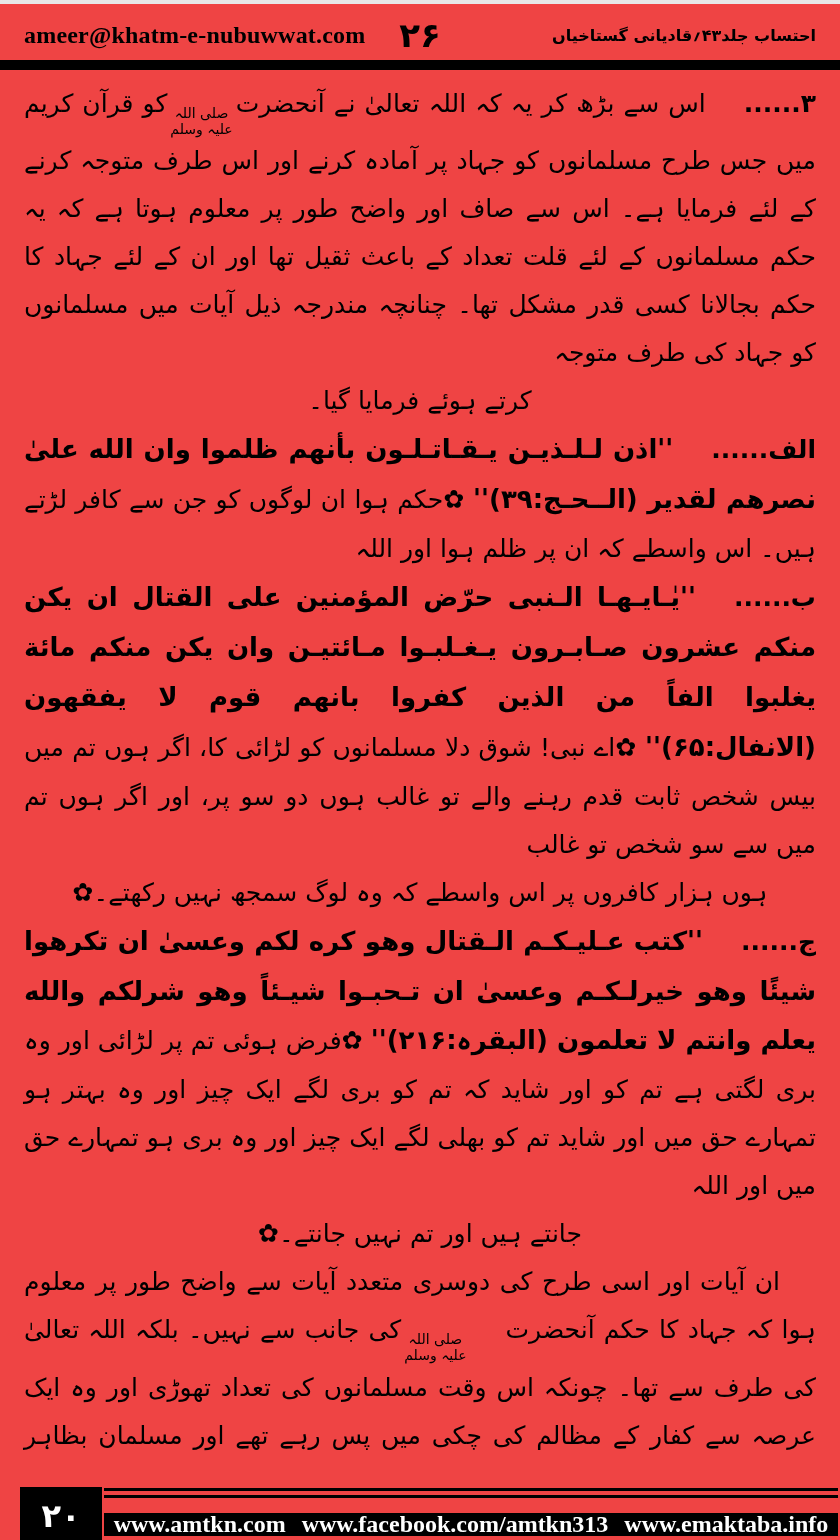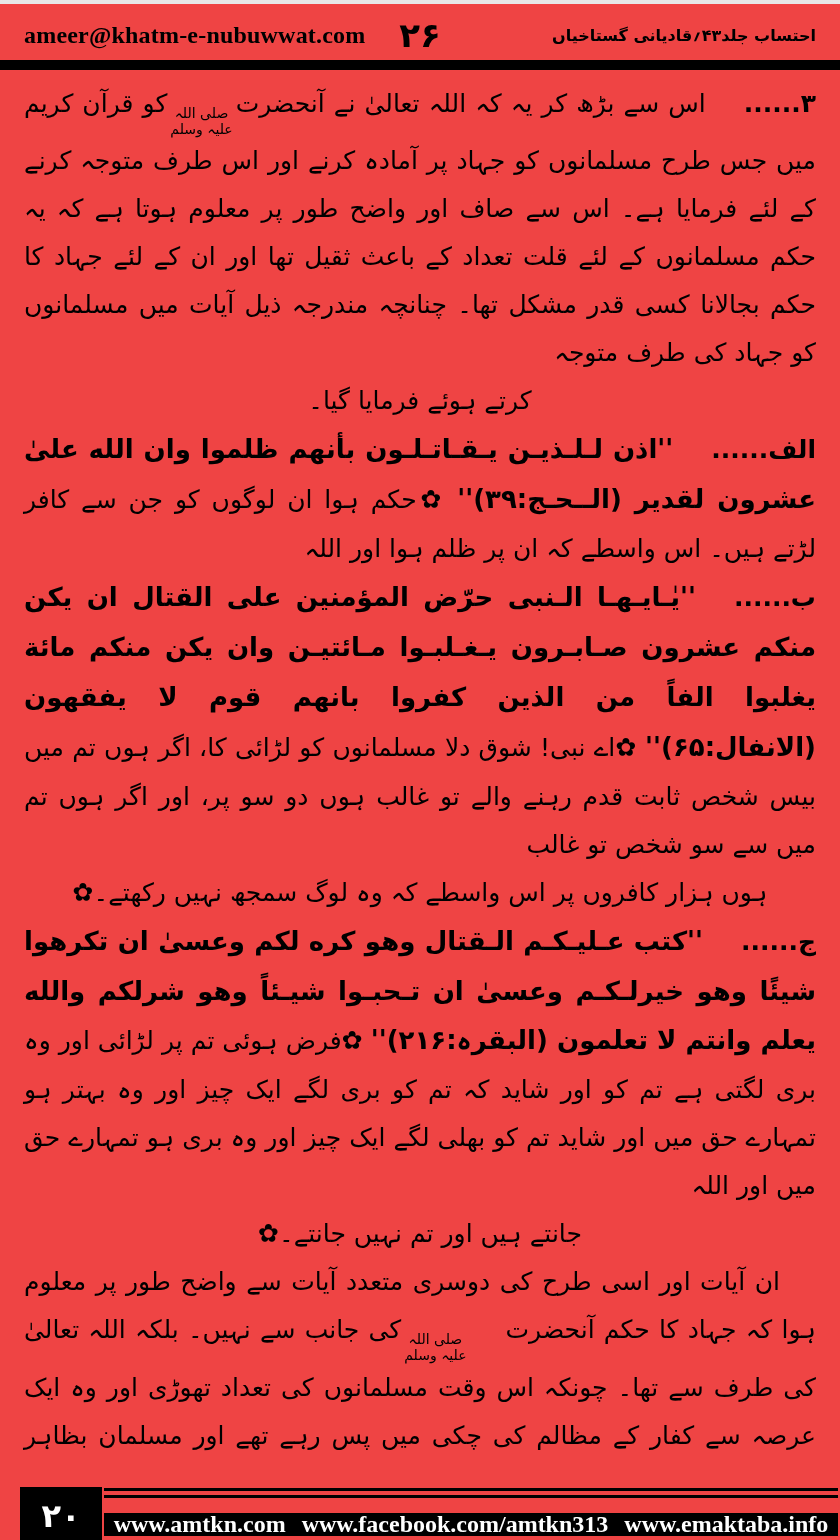--- a/index.html
+++ b/index.html
@@ -80,21 +80,21 @@
   <div class="rule"></div>
 
   <div class="body">
 
     <p class="sec"><span class="marker">۳......</span><span class="urdu">اس سے بڑھ کر یہ کہ اللہ تعالیٰ نے آنحضرت</span><span class="seal">
           <span>صلی اللہ</span>
           <span>علیہ وسلم</span>
         </span><span class="urdu">کو قرآن کریم میں جس طرح مسلمانوں کو جہاد پر آمادہ کرنے اور اس طرف متوجہ کرنے کے لئے فرمایا ہے۔ اس سے صاف اور واضح طور پر معلوم ہوتا ہے کہ یہ حکم مسلمانوں کے لئے قلت تعداد کے باعث ثقیل تھا اور ان کے لئے جہاد کا حکم بجالانا کسی قدر مشکل تھا۔ چنانچہ مندرجہ ذیل آیات میں مسلمانوں کو جہاد کی طرف متوجہ</span></p>
     <div class="lastline urdu">کرتے ہوئے فرمایا گیا۔</div>
 
-    <p class="sec"><span class="marker">الف......</span><span class="arabic">''اذن لـلـذیـن یـقـاتـلـون بأنهم ظلموا وان الله علیٰ عشرون لقدیر (الــحـج:۳۹)''</span> <span class="urdu">✿حکم ہوا ان لوگوں کو جن سے کافر لڑتے ہیں۔ اس واسطے کہ ان پر ظلم ہوا اور اللہ</span></p>
+    <p class="sec"><span class="marker">الف......</span><span class="arabic">''اذن لـلـذیـن یـقـاتـلـون بأنهم ظلموا وان الله علیٰ نصرهم لقدیر (الــحـج:۳۹)''</span> <span class="urdu">✿حکم ہوا ان لوگوں کو جن سے کافر لڑتے ہیں۔ اس واسطے کہ ان پر ظلم ہوا اور اللہ</span></p>
 
     <p class="sec"><span class="marker">ب......</span><span class="arabic">''یٰـایـهـا الـنبی حرّض المؤمنین علی القتال ان یکن منکم عشرون صـابـرون یـغـلبـوا مـائتیـن وان یکن منکم مائة یغلبوا الفاً من الذین کفروا بانهم قوم لا یفقهون (الانفال:۶۵)''</span> <span class="urdu">✿اے نبی! شوق دلا مسلمانوں کو لڑائی کا، اگر ہوں تم میں بیس شخص ثابت قدم رہنے والے تو غالب ہوں دو سو پر، اور اگر ہوں تم میں سے سو شخص تو غالب</span></p>
     <div class="lastline urdu">ہوں ہزار کافروں پر اس واسطے کہ وہ لوگ سمجھ نہیں رکھتے۔✿</div>
 
     <p class="sec"><span class="marker">ج......</span><span class="arabic">''کتب عـلیـکـم الـقتال وهو کره لکم وعسیٰ ان تکرهوا شیئًا وهو خیرلـکـم وعسیٰ ان تـحبـوا شیـئاً وهو شرلکم والله یعلم وانتم لا تعلمون (البقرہ:۲۱۶)''</span> <span class="urdu">✿فرض ہوئی تم پر لڑائی اور وہ بری لگتی ہے تم کو اور شاید کہ تم کو بری لگے ایک چیز اور وہ بہتر ہو تمہارے حق میں اور شاید تم کو بھلی لگے ایک چیز اور وہ بری ہو تمہارے حق میں اور اللہ</span></p>
     <div class="lastline urdu">جانتے ہیں اور تم نہیں جانتے۔✿</div>
 
     <p class="sec indent-first"><span class="urdu">ان آیات اور اسی طرح کی دوسری متعدد آیات سے واضح طور پر معلوم ہوا کہ جہاد کا حکم آنحضرت</span><span class="seal">
           <span>صلی اللہ</span>
           <span>علیہ وسلم</span>

